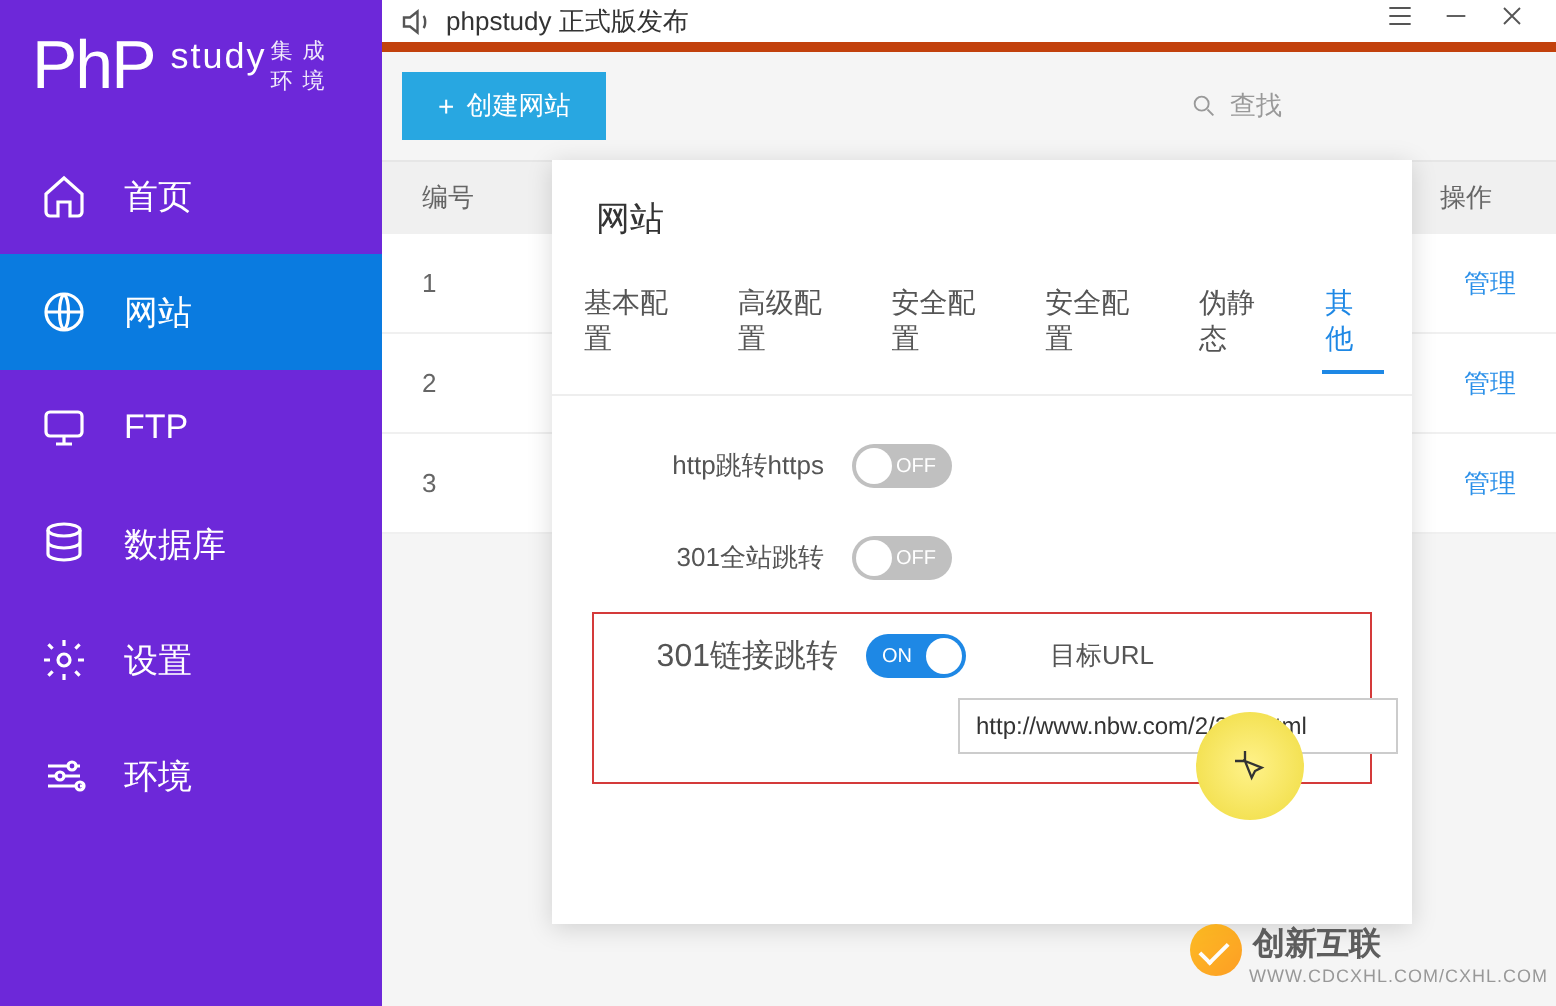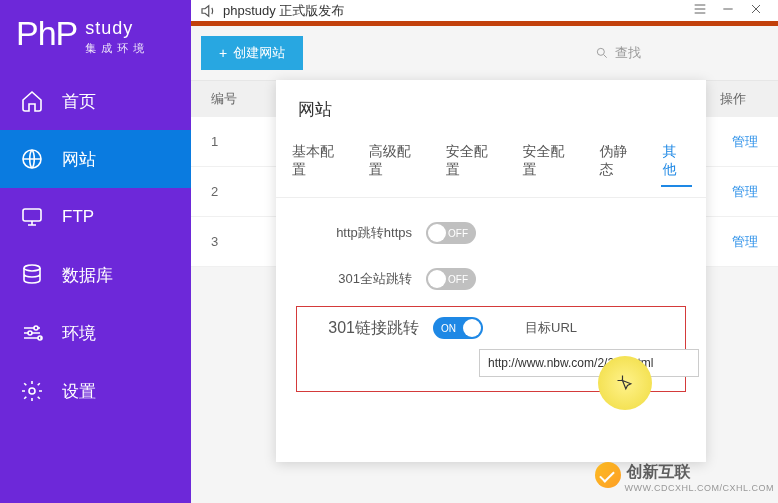--- a/index.html
+++ b/index.html
@@ -1,21 +1,21 @@
 <!DOCTYPE html>
 <html><head>
 <meta charset="utf-8">
 <style>
 * { margin: 0; padding: 0; box-sizing: border-box; font-family: "Microsoft YaHei", Arial, sans-serif; }
 body { width: 778px; height: 503px; overflow: hidden; background: #f5f5f5; position: relative; }
 
 .sidebar { position: absolute; left: 0; top: 0; width: 191px; height: 503px; background: #6d28d9; color: #fff; }
 .brand { padding: 14px 16px 10px 16px; display: flex; align-items: flex-start; gap: 8px; }
 .brand-logo { font-size: 34px; font-weight: 300; letter-spacing: -1px; }
-.brand-side { display: flex; flex-direction: column; gap: 2px; margin-top: 4px; }
+.brand-side { display: flex; flex-direction: row; gap: 2px; margin-top: 4px; }
 .brand-study { font-size: 18px; font-weight: 300; letter-spacing: 1px; }
 .brand-sub { font-size: 11px; letter-spacing: 5px; opacity: .9; }
 .nav { margin-top: 6px; }
 .nav-item { display: flex; align-items: center; gap: 18px; padding: 17px 20px; cursor: pointer; font-size: 17px; }
 .nav-item.active { background: #0a7be0; }
 .nav-icon { width: 24px; height: 24px; display: inline-flex; align-items: center; justify-content: center; }
 .nav-icon svg { stroke: #fff; fill: none; stroke-width: 1.6; }
 
 .main { position: absolute; left: 191px; right: 0; top: 0; bottom: 0; }
 .titlebar { display: flex; align-items: center; height: 26px; padding: 0 8px; background: #fff; border-bottom: 5px solid #c2410c; }
@@ -112,36 +112,36 @@
           <svg viewBox="0 0 24 24" width="24" height="24">
             <ellipse cx="12" cy="5" rx="8" ry="3"></ellipse>
             <path d="M4 5v6c0 1.7 3.6 3 8 3s8-1.3 8-3V5M4 11v6c0 1.7 3.6 3 8 3s8-1.3 8-3v-6"></path>
           </svg>
         </span>
       <span>数据库</span>
     </div>
     <div class="nav-item">
       <span class="nav-icon">
           <svg viewBox="0 0 24 24" width="24" height="24">
+            <circle cx="12" cy="12" r="3"></circle>
+            <path d="M12 2v3M12 19v3M4.2 4.2l2.1 2.1M17.7 17.7l2.1 2.1M2 12h3M19 12h3M4.2 19.8l2.1-2.1M17.7 6.3l2.1-2.1"></path>
+          </svg>
+        </span>
+      <span>设置</span>
+    </div>
+    <div class="nav-item">
+      <span class="nav-icon">
+          <svg viewBox="0 0 24 24" width="24" height="24">
             <path d="M4 7h10M18 7h2M4 12h4M12 12h8M4 17h14M22 17h-2"></path>
             <circle cx="16" cy="7" r="2"></circle>
             <circle cx="10" cy="12" r="2"></circle>
             <circle cx="20" cy="17" r="2"></circle>
           </svg>
         </span>
       <span>环境</span>
-    </div>
-    <div class="nav-item">
-      <span class="nav-icon">
-          <svg viewBox="0 0 24 24" width="24" height="24">
-            <circle cx="12" cy="12" r="3"></circle>
-            <path d="M12 2v3M12 19v3M4.2 4.2l2.1 2.1M17.7 17.7l2.1 2.1M2 12h3M19 12h3M4.2 19.8l2.1-2.1M17.7 6.3l2.1-2.1"></path>
-          </svg>
-        </span>
-      <span>设置</span>
     </div>
   </div>
 </div>
 
 <div class="main">
   <div class="titlebar">
     <span class="tb-sound"><svg viewBox="0 0 24 24" width="18" height="18" stroke="#555" fill="none" stroke-width="1.6">
           <path d="M4 9v6h4l5 4V5L8 9H4zM17 8c1.5 1.5 1.5 6.5 0 8"></path>
         </svg></span>
     <span class="tb-title">phpstudy 正式版发布</span>

